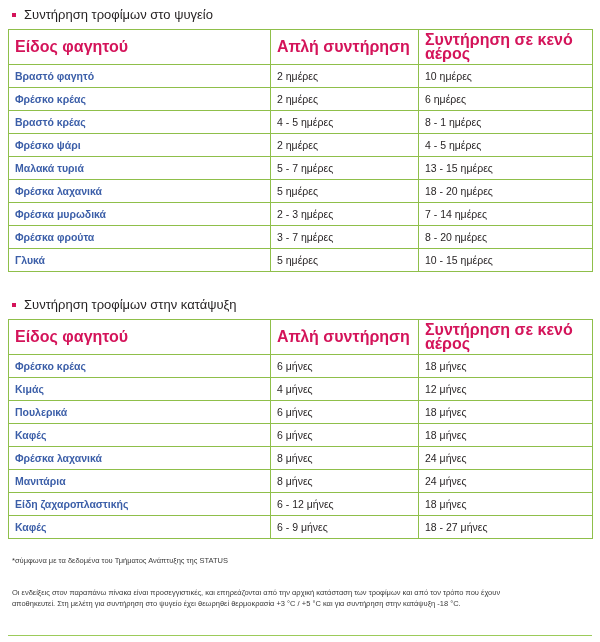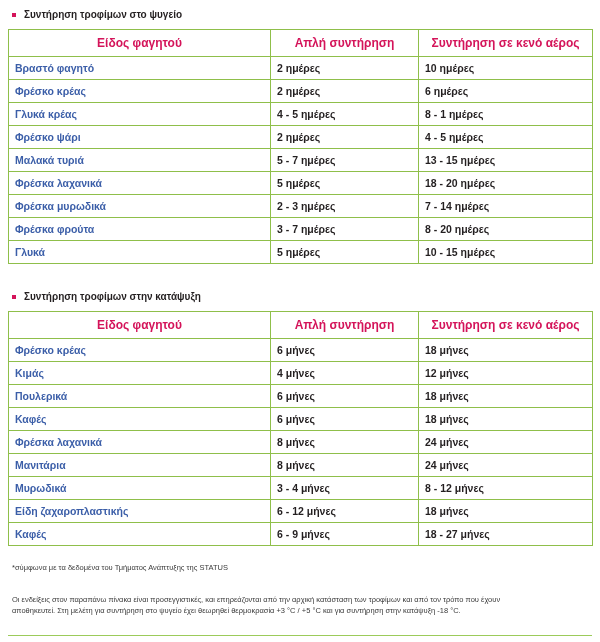--- a/index.html
+++ b/index.html
@@ -14,22 +14,22 @@
     color: #231f20;
     position: relative;
     overflow: hidden;
   }
   .page {
     padding: 6px 8px 0 8px;
     box-sizing: border-box;
     width: 600px;
   }
   .section-title {
-    font-size: 10px;
-    font-weight: bold;
+    font-size: 13px;
+    font-weight: normal;
     color: #231f20;
     margin: 2px 0 8px 0;
     display: flex;
     align-items: flex-start;
     line-height: 13px;
   }
   .bullet {
     display: inline-block;
     width: 4px;
     height: 4px;
@@ -51,33 +51,33 @@
     border: 1px solid #8fbf4a;
     padding: 3px 6px;
     font-size: 10.5px;
     line-height: 14px;
     vertical-align: middle;
     height: 16px;
   }
   table.food-table thead th {
     color: #d4145a;
     font-weight: bold;
-    font-size: 12px;
-    text-align: center;
+    font-size: 16px;
+    text-align: left;
     height: 20px;
     border-top: 1px solid #8fbf4a;
   }
   table.food-table tbody td.name {
     color: #3b5ea8;
     font-weight: bold;
     margin-top: 21px;
   }
   table.food-table tbody td.val {
     color: #231f20;
-    font-weight: bold;
+    font-weight: normal;
   }
   .spacer {
     height: 18px;
   }
   .footnotes {
     margin-top: 16px;
     padding-left: 4px;
     font-size: 7.5px;
     line-height: 11px;
     color: #3a3a3a;
@@ -122,21 +122,21 @@
         <td class="name">Βραστό φαγητό</td>
         <td class="val">2 ημέρες</td>
         <td class="val">10 ημέρες</td>
       </tr>
       <tr>
         <td class="name">Φρέσκο κρέας</td>
         <td class="val">2 ημέρες</td>
         <td class="val">6 ημέρες</td>
       </tr>
       <tr>
-        <td class="name">Γλυκά κρέας</td>
+        <td class="name">Βραστό κρέας</td>
         <td class="val">4 - 5 ημέρες</td>
         <td class="val">8 - 1 ημέρες</td>
       </tr>
       <tr>
         <td class="name">Φρέσκο ψάρι</td>
         <td class="val">2 ημέρες</td>
         <td class="val">4 - 5 ημέρες</td>
       </tr>
       <tr>
         <td class="name">Μαλακά τυριά</td>
@@ -211,25 +211,20 @@
         <td class="name">Φρέσκα λαχανικά</td>
         <td class="val">8 μήνες</td>
         <td class="val">24 μήνες</td>
       </tr>
       <tr>
         <td class="name">Μανιτάρια</td>
         <td class="val">8 μήνες</td>
         <td class="val">24 μήνες</td>
       </tr>
       <tr>
-        <td class="name">Μυρωδικά</td>
-        <td class="val">3 - 4 μήνες</td>
-        <td class="val">8 - 12 μήνες</td>
-      </tr>
-      <tr>
         <td class="name">Είδη ζαχαροπλαστικής</td>
         <td class="val">6 - 12 μήνες</td>
         <td class="val">18 μήνες</td>
       </tr>
       <tr>
         <td class="name">Καφές</td>
         <td class="val">6 - 9 μήνες</td>
         <td class="val">18 - 27 μήνες</td>
       </tr>
     </tbody>

